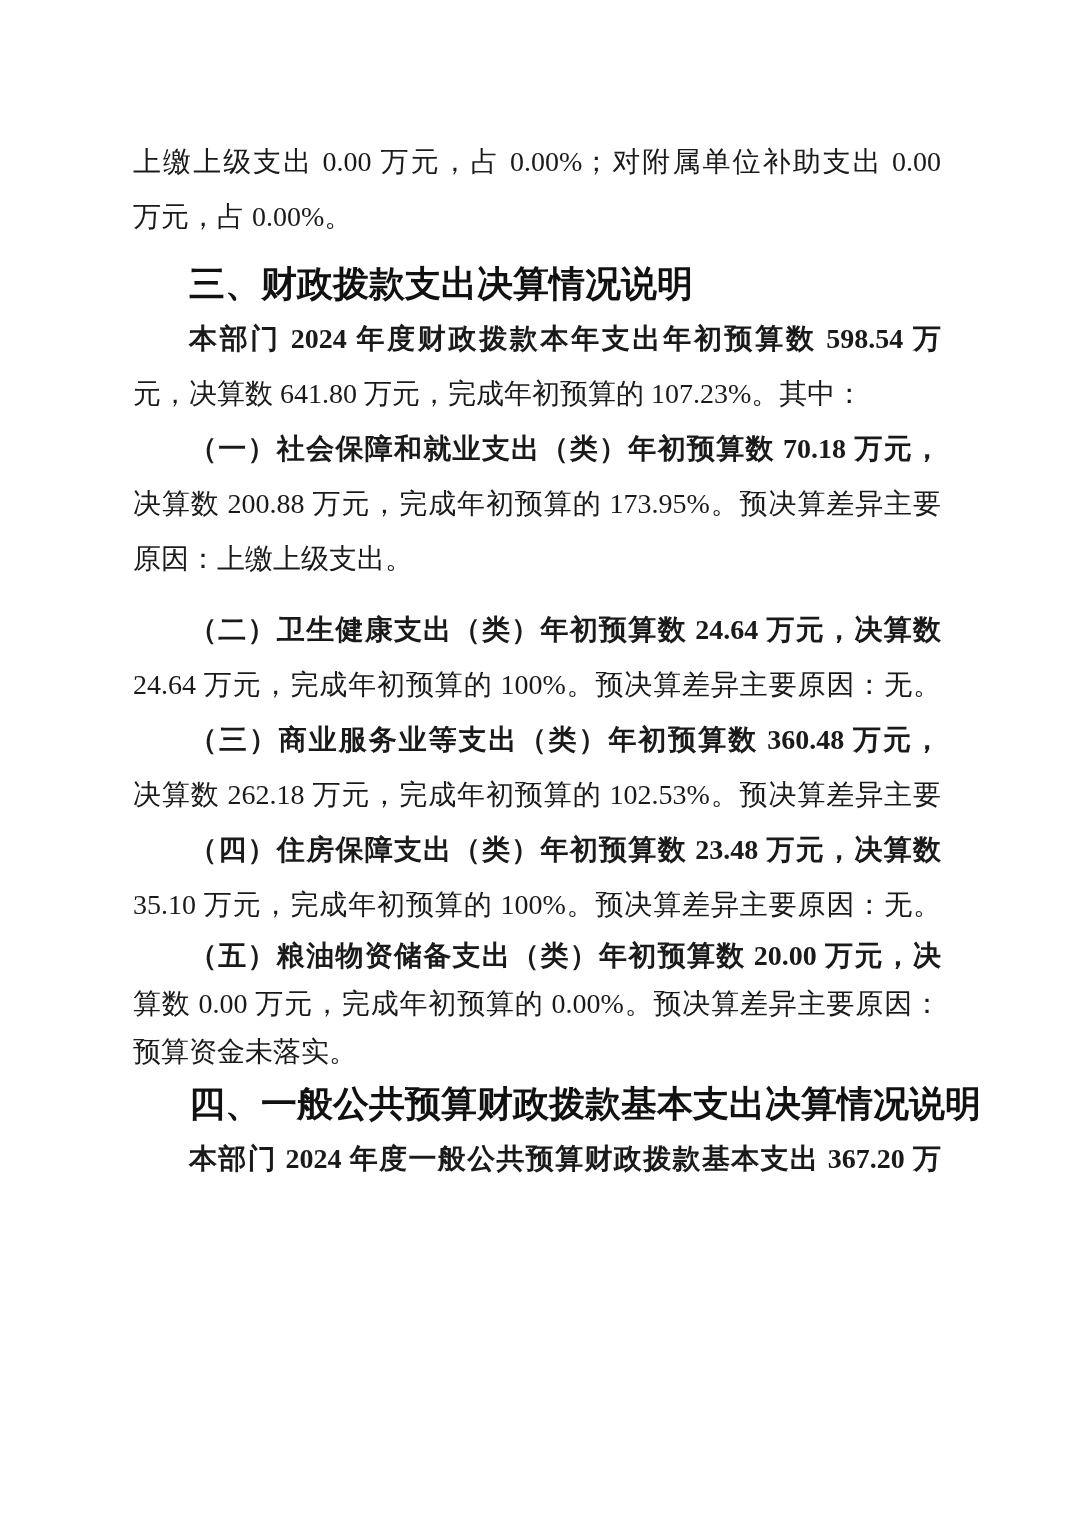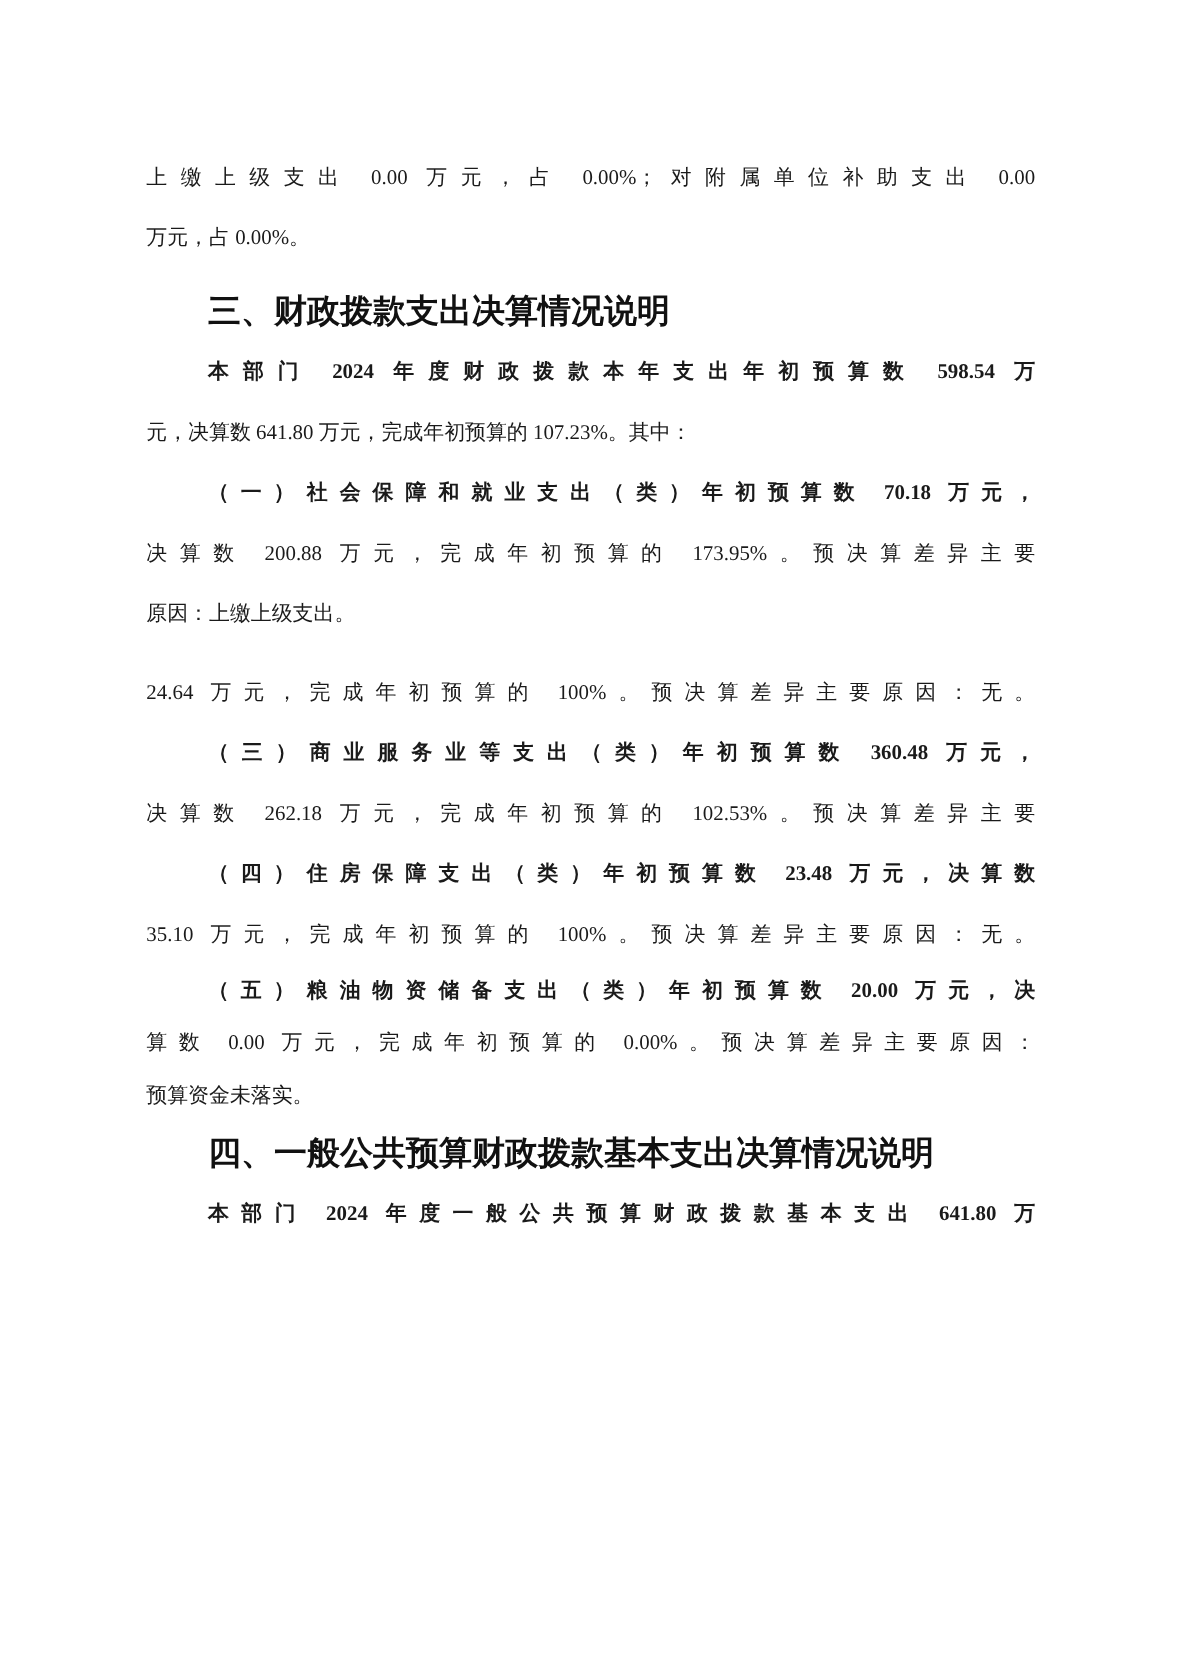--- a/index.html
+++ b/index.html
@@ -17,34 +17,34 @@
   .content {
     position: absolute;
     left: 133px;
     top: 134px;
     width: 808px;
   }
   .blk { margin: 0; }
   .line {
     height: 55px;
     line-height: 55px;
-    font-size: 19px;
+    font-size: 28px;
     color: #1a1a1a;
     white-space: nowrap;
     font-family: "Liberation Serif", "DejaVu Serif", serif;
   }
   .indent { text-indent: 56px; font-weight: bold; }
   .fill {
     text-align: justify;
     text-align-last: justify;
   }
   .heading {
     font-family: "Liberation Sans", "DejaVu Sans", sans-serif;
     font-weight: 700;
-    font-size: 30px;
+    font-size: 36px;
     color: #111111;
   }
   .mt12 { margin-top: 12px; }
   .mt16 { margin-top: 16px; }
   .tight .line {
     height: 48px;
     line-height: 48px;
   }
 </style>
 </head>
@@ -67,20 +67,21 @@
       <div class="line">元，决算数 641.80 万元，完成年初预算的 107.23%。其中：</div>
     </div>
 
     <div class="blk">
       <div class="line fill indent">（一）社会保障和就业支出（类）年初预算数 70.18 万元，</div>
       <div class="line fill">决算数 200.88 万元，完成年初预算的 173.95%。预决算差异主要</div>
       <div class="line">原因：上缴上级支出。</div>
     </div>
 
     <div class="blk mt16">
+      <div class="line fill indent">（二）卫生健康支出（类）年初预算数 24.64 万元，决算数</div>
       <div class="line fill">24.64 万元，完成年初预算的 100%。预决算差异主要原因：无。</div>
     </div>
 
     <div class="blk">
       <div class="line fill indent">（三）商业服务业等支出（类）年初预算数 360.48 万元，</div>
       <div class="line fill">决算数 262.18 万元，完成年初预算的 102.53%。预决算差异主要</div>
     </div>
 
     <div class="blk">
       <div class="line fill indent">（四）住房保障支出（类）年初预算数 23.48 万元，决算数</div>
@@ -91,17 +92,17 @@
       <div class="line fill indent">（五）粮油物资储备支出（类）年初预算数 20.00 万元，决</div>
       <div class="line fill">算数 0.00 万元，完成年初预算的 0.00%。预决算差异主要原因：</div>
       <div class="line">预算资金未落实。</div>
     </div>
 
     <div class="blk">
       <div class="line heading indent">四、一般公共预算财政拨款基本支出决算情况说明</div>
     </div>
 
     <div class="blk">
-      <div class="line fill indent">本部门 2024 年度一般公共预算财政拨款基本支出 641.80 万</div>
+      <div class="line fill indent">本部门 2024 年度一般公共预算财政拨款基本支出 367.20 万</div>
     </div>
 
   </div>
 </div>
 
 </body></html>

